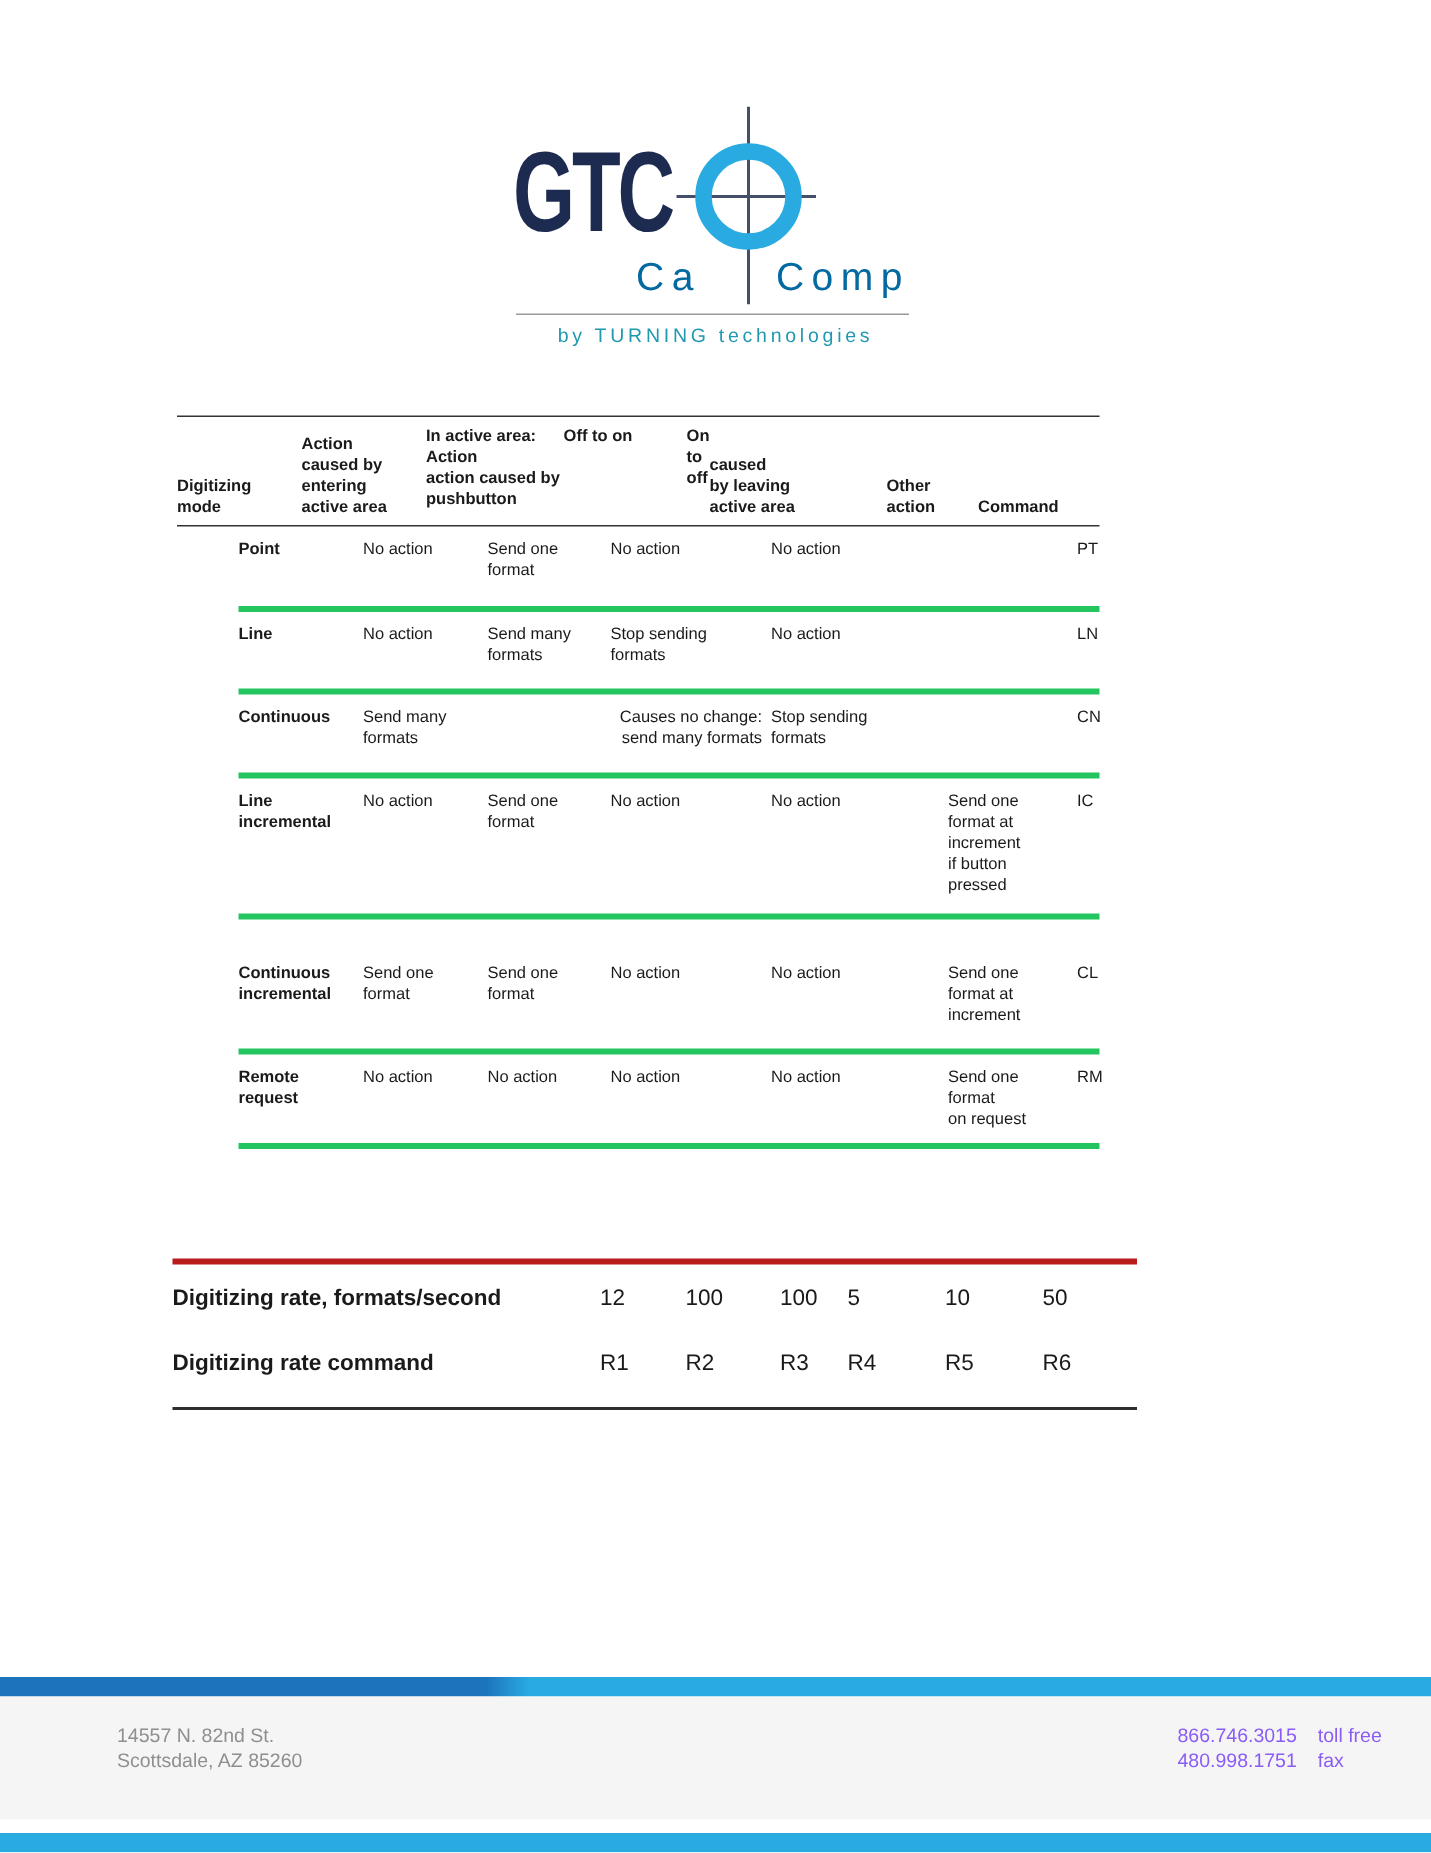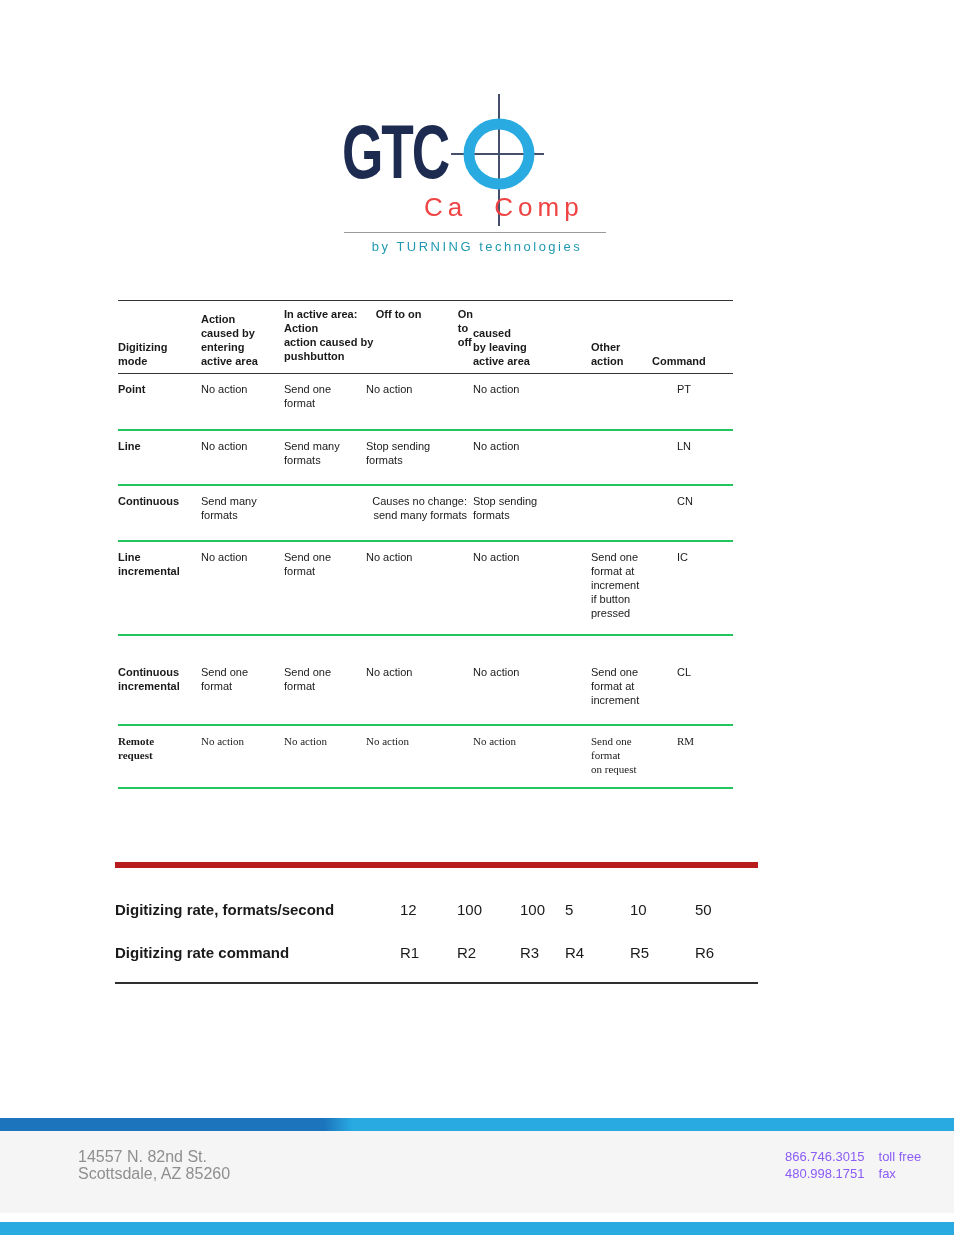--- a/index.html
+++ b/index.html
@@ -3,30 +3,30 @@
 <meta charset="utf-8">
 <style>
   * { margin:0; padding:0; box-sizing:border-box; }
   html,body { background:#ffffff; }
   .page {
     position:relative; width:954px; height:1235px; background:#ffffff;
     font-family:"Liberation Sans", sans-serif; color:#1a1a1a; overflow:hidden;
   }
 
   
-  .logo { position:relative; width:270px; height:148px; margin:108px auto 0; }
+  .logo { position:relative; width:270px; height:148px; margin:85px auto 0; }
   .gtc {
     position:absolute; top:6px; left:0; font-size:76px; font-weight:800;
     letter-spacing:-3px; color:#1d2b50; line-height:1;
     transform:scaleX(0.70); transform-origin:0 0; white-space:nowrap;
   }
   .target { position:absolute; top:-14px; left:97px; }
   .calcomp {
     position:absolute; top:84px; left:82px; font-size:26px; letter-spacing:5px;
-    color:#ef4444; display:flex; gap:27px; white-space:nowrap;
+    color:#0369a1; display:flex; gap:50px; white-space:nowrap;
   }
   .logo-divider { position:absolute; top:124px; left:2px; width:262px; border-top:1px solid #9a9a9a; }
   .tagline {
     position:absolute; top:131px; left:0; width:100%; text-align:center;
     font-size:13px; letter-spacing:2.5px; color:#2099b0; white-space:nowrap;
   }
 
   
   .modes-table {
     width:615px; margin:44px 0 0 118px; border-top:1px solid #333;
@@ -37,51 +37,51 @@
     grid-template-columns:83px 83px 82px 107px 118px 61px 81px;
   }
   .thead {
     height:73px; padding:6px 0 5px; font-weight:bold;
     border-bottom:1px solid #333;
   }
   .hc { display:flex; flex-direction:column; justify-content:flex-end; white-space:pre-line; padding-right:4px; }
   .hgroup { grid-column:3 / span 2; display:flex; flex-direction:row; justify-content:center; }
   .group-title { white-space:pre-line; }
   .subcols { display:grid; grid-template-columns:82px 1fr; }
-  .trow { border-bottom:2px solid #22c55e; padding-top:8px; align-items:start; }
+  .trow { border-bottom:4px solid #22c55e; padding-top:8px; align-items:start;margin-left:41px; }
   .tcell { white-space:pre-line; padding-right:6px; }
   .mode { font-weight:bold; }
   .cmd { padding-left:25px; }
   .pushspan { grid-column:3 / span 2; padding-left:12px;text-align:right; }
   .r-point   { min-height:57px; }
   .r-line    { min-height:55px; }
   .r-cont    { min-height:56px; }
   .r-lineincr{ min-height:94px; }
   .r-contincr{ min-height:90px; padding-top:29px; }
-  .r-remote  { min-height:63px;font-family:Liberation Serif, serif; }
+  .r-remote  { min-height:63px; }
 
   
   .rate-table {
     width:643px; margin:73px 0 0 115px;
-    border-top:6px solid #b91c1c; border-bottom:2px solid #2f2f2f;
-    padding:20px 0 8px; font-size:15px;
+    border-top:4px solid #b91c1c; border-bottom:2px solid #2f2f2f;
+    padding:1px 0 8px; font-size:15px;
   }
   .rrow {
     display:grid; grid-template-columns:285px 57px 63px 45px 65px 65px 63px;
     align-items:center; height:43px;
   }
   .rlabel { font-weight:bold; }
 
   
   .footer-accent {
     position:absolute; left:0; right:0; top:1118px; height:13px;
     background:linear-gradient(90deg, #1c75bc 0%, #1c75bc 34%, #29abe2 37%, #29abe2 100%);
   }
   .footer-area { position:absolute; left:0; right:0; top:1131px; height:82px; background:#f5f5f5; }
-  .addr { position:absolute; left:78px; top:17px; font-size:16px; line-height:17px; color:#8f8f8f; }
+  .addr { position:absolute; left:78px; top:17px; font-size:13px; line-height:17px; color:#8f8f8f; }
   .site {
     position:absolute; left:0; width:100%; top:27px; text-align:center;
     font-size:14.5px; color:#1d70b8; letter-spacing:0.3px; text-decoration:none; cursor:pointer;
   }
   .phones {
     position:absolute; left:785px; top:17px; font-size:13px; line-height:17px;
     color:#8b5cf6; display:grid; grid-template-columns:auto auto; column-gap:14px;
   }
   .bottom-bar { position:absolute; left:0; right:0; top:1222px; height:13px; background:#29abe2; }
 </style>

